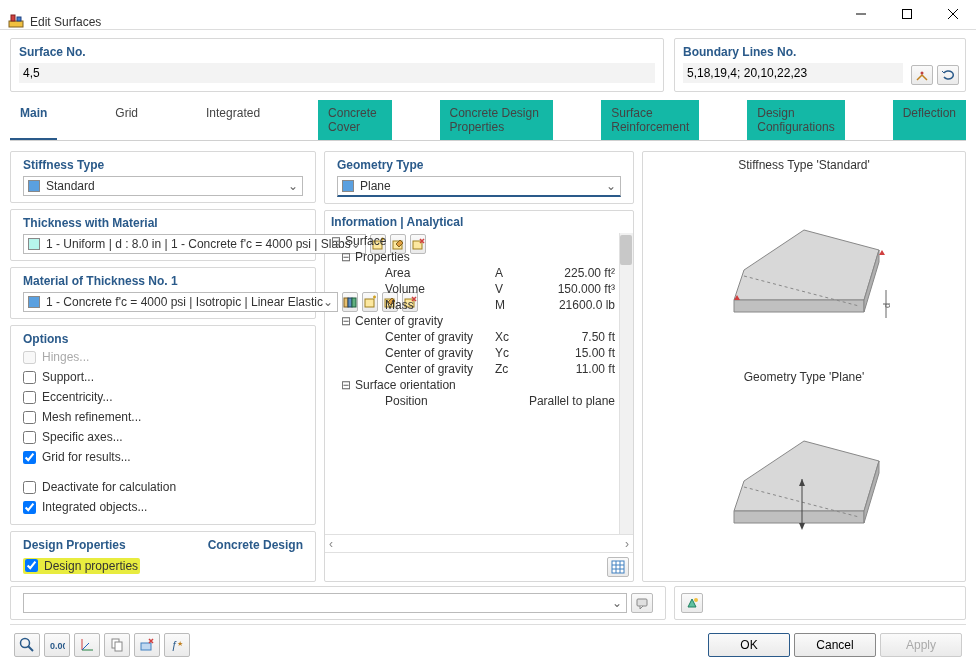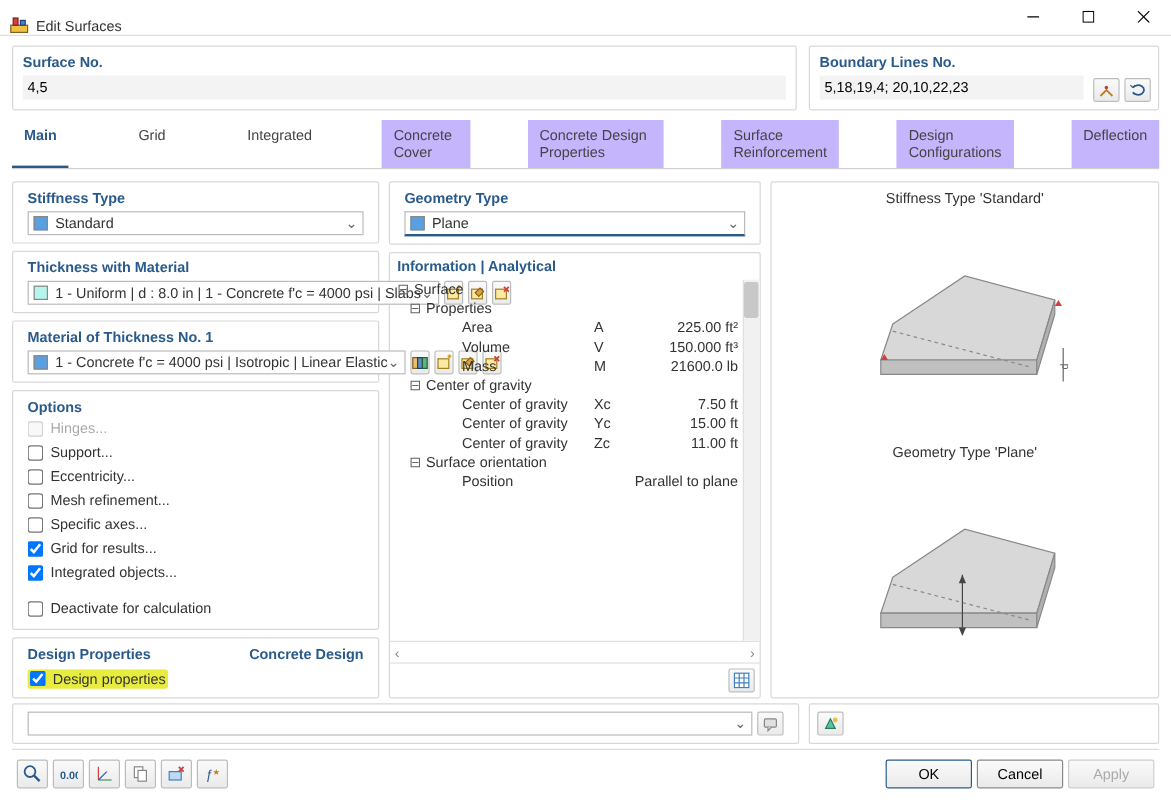--- a/index.html
+++ b/index.html
@@ -22,21 +22,21 @@
 .fieldblock.right { width: 292px; position: relative; }
 .fieldblock .lbl { color: #2a5a8a; font-weight: bold; font-size: 12px; margin-bottom: 4px; }
 .fieldblock input { width: 100%; border: none; background: #f3f3f3; padding: 3px 4px; font-size: 12px; }
 .fieldblock .icons { position: absolute; right: 6px; bottom: 6px; display: flex; gap: 4px; }
 .smallbtn { width: 22px; height: 20px; border: 1px solid #bbb; background: linear-gradient(#fafafa,#eaeaea); display:inline-flex; align-items:center; justify-content:center; cursor:pointer; border-radius:2px; }
 
 
 .tabs { display: flex; border-bottom: 1px solid #d0d0d0; margin-top: 4px; gap: 48px; }
 .tab { padding: 6px 10px; font-size: 12px; color: #444; cursor: pointer; }
 .tab.active { border-bottom: 2px solid #2a5a8a; color: #2a5a8a; font-weight: 600; }
-.tab.hl { background: #c4b5fd; }
+.tab.hl { background: #14b8a6; }
 
 
 .maingrid { display: flex; gap: 8px; flex: 1; margin-top: 6px; min-height: 0; }
 .colL { width: 306px; display: flex; flex-direction: column; gap: 6px; }
 .colM { width: 310px; display: flex; flex-direction: column; gap: 6px; }
 .colR { flex: 1; border: 1px solid #d8d8d8; border-radius: 2px; padding: 6px 8px; display:flex; flex-direction:column;text-align:center; }
 
 .panel { border: 1px solid #d8d8d8; border-radius: 2px; padding: 6px 12px; }
 .panel .lbl { color: #2a5a8a; font-weight: bold; font-size: 12px; margin-bottom: 4px; }
 .panel .dualhdr { display:flex; justify-content:space-between; }
@@ -78,21 +78,21 @@
 .slabsvg { width:200px; height:140px; }
 
 
 .commentrow { display:flex; gap:8px; }
 .commentpanel { flex:1; }
 .commentright { width:292px; display:flex; align-items:flex-end; padding:6px; border:1px solid #d8d8d8; border-radius:2px; }
 
 
 .bottombar { display:flex; align-items:center; padding:8px 4px 4px 4px; gap:4px; border-top:1px solid #ddd; margin-top:auto; }
 .bottombar .spacer { flex:1; }
-.bigbtn { width:72px; height:24px; border:1px solid #888; background:linear-gradient(#fafafa,#eaeaea); cursor:pointer; font-size:12px; display:inline-flex; align-items:center; justify-content:center; border-radius:2px; }
+.bigbtn { width:82px; height:24px; border:1px solid #888; background:linear-gradient(#fafafa,#eaeaea); cursor:pointer; font-size:12px; display:inline-flex; align-items:center; justify-content:center; border-radius:2px; }
 .bigbtn.primary { border:1px solid #2a5a8a; }
 .bigbtn.disabled { color:#aaa; border-color:#ccc; cursor:default; }
 
 .iconbtn { width:26px; height:24px; border:1px solid #bbb; background:linear-gradient(#fafafa,#eaeaea); display:inline-flex; align-items:center; justify-content:center; cursor:pointer; border-radius:2px; }
 </style>
 </head>
 <body>
 
 <div class="titlebar">
   <span class="icon">
@@ -258,27 +258,27 @@
               <span>Mesh refinement...</span>
             </label>
             <label class="chk">
               <input type="checkbox" style="">
               <span>Specific axes...</span>
             </label>
             <label class="chk">
               <input type="checkbox" checked="" style="">
               <span>Grid for results...</span>
             </label>
-            <label class="chk">
-              <input type="checkbox" checked="" style="">
-              <span>Integrated objects...</span>
-            </label>
             <label class="chk" style="margin-top: 10px;">
               <input type="checkbox" style="">
               <span>Deactivate for calculation</span>
+            </label>
+            <label class="chk">
+              <input type="checkbox" checked="" style="">
+              <span>Integrated objects...</span>
             </label>
           </div>
       </div>
 
       <div class="panel">
         <div class="dualhdr">
           <span>Design Properties</span>
           <span>Concrete Design</span>
         </div>
         <div style="margin-top:6px">

